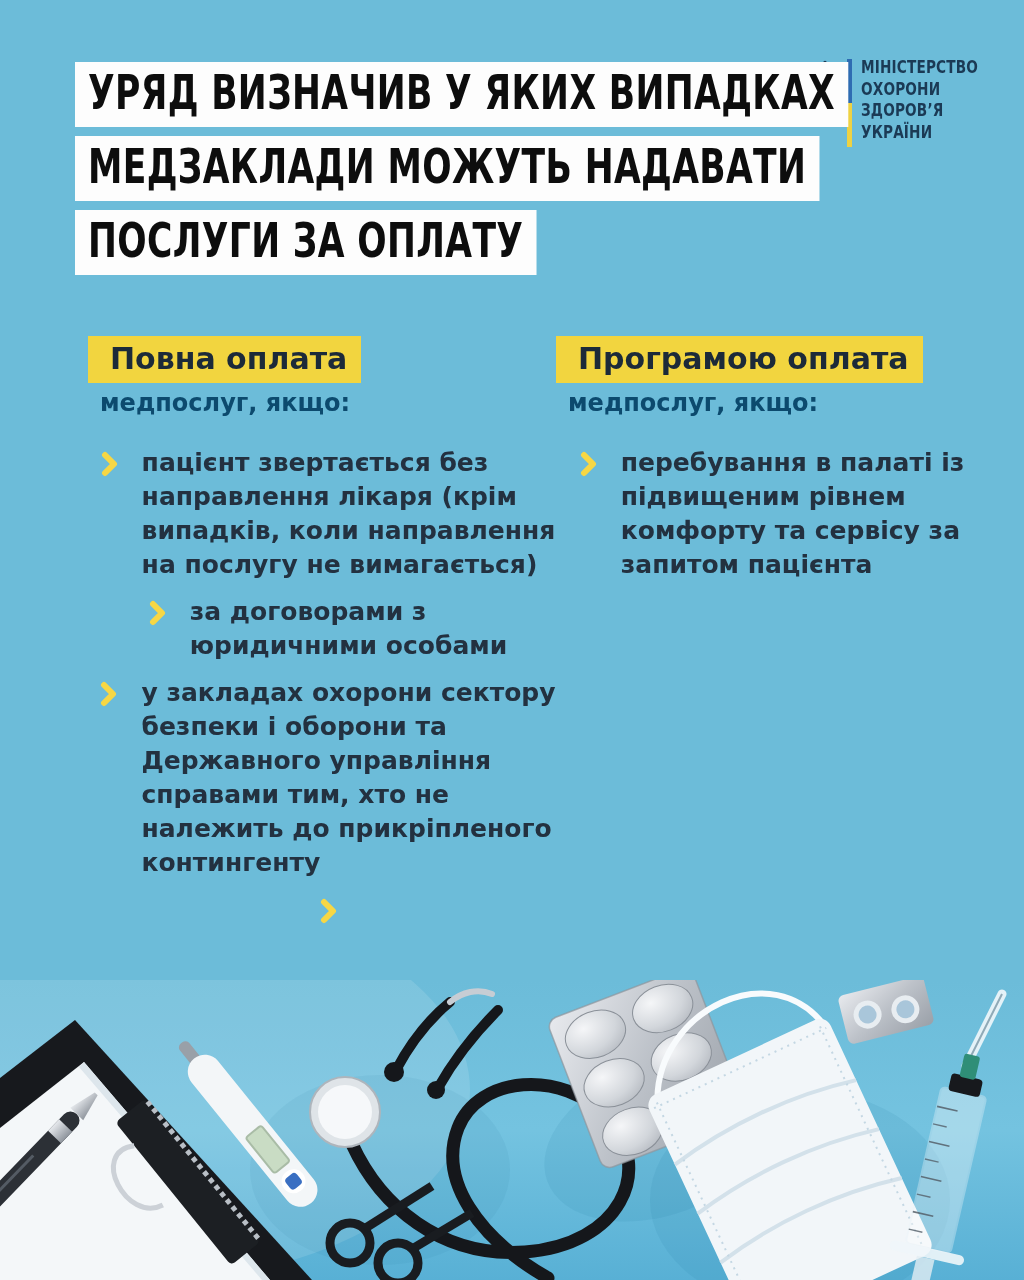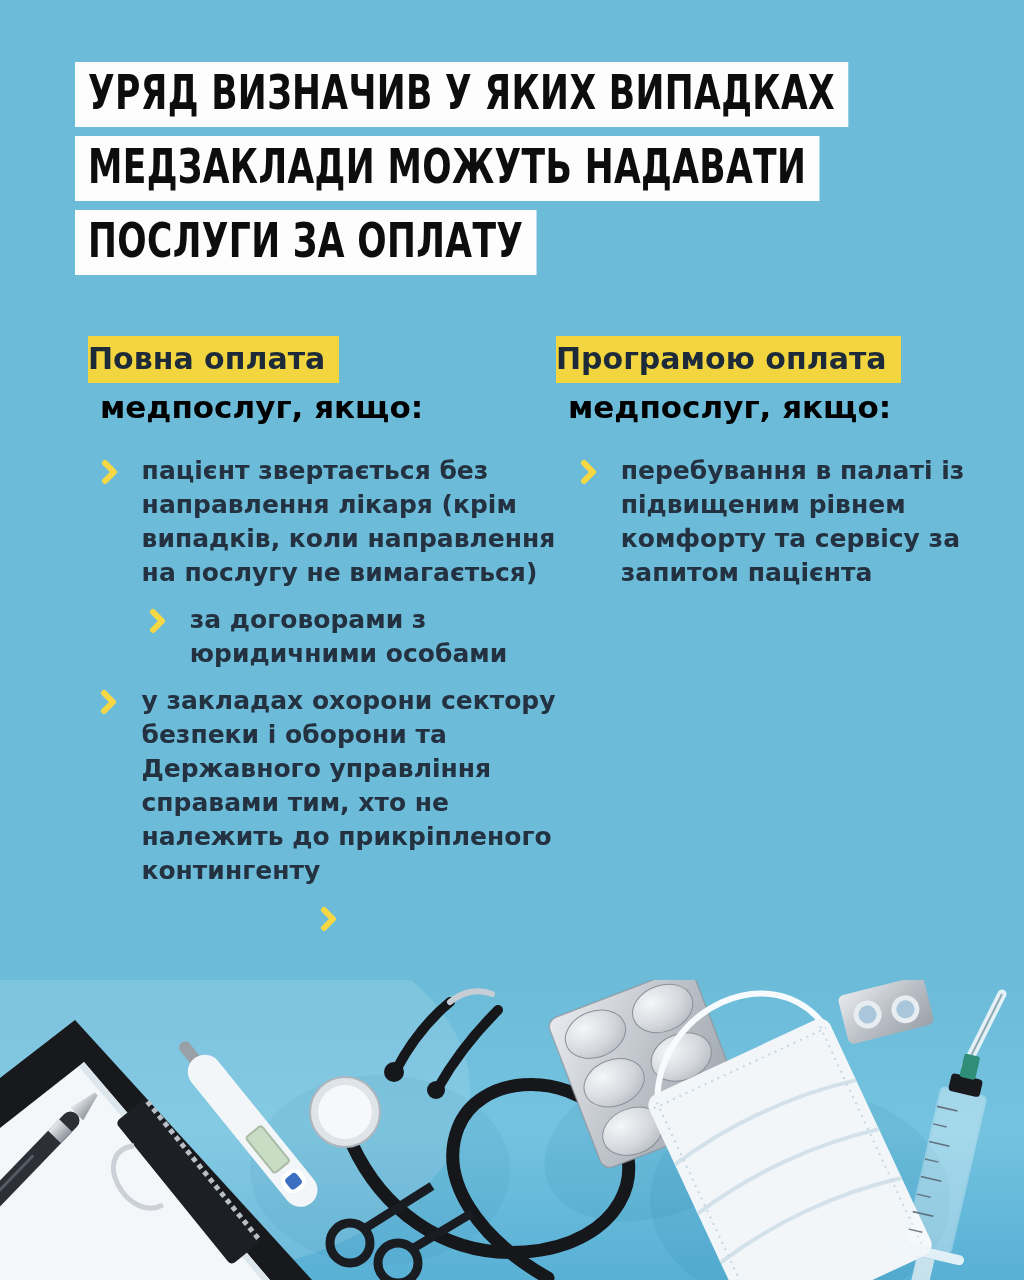--- a/index.html
+++ b/index.html
@@ -27,40 +27,55 @@
     font-size:48px;line-height:1.06;font-weight:800;color:#0d0d0d;
     letter-spacing:.5px;white-space:nowrap;
   }
   
   .columns{position:absolute;top:336px;left:88px;display:flex;}
   .col{display:block;}
   .col-left{width:468px;}
   .col-right{width:420px;}
   .hl{
     display:inline-block;background:#f2d53f;color:#1c2a39;
-    font-size:30px;font-weight:700;line-height:1.1;padding:6px 14px 8px 0;
+    font-size:30px;font-weight:700;line-height:1.1;padding:6px 14px 8px 22px;
   }
   .heading-rest{
-    margin:7px 0 0 12px;font-size:31px;font-weight:700;color:#000000;line-height:1.15;
+    margin:7px 0 0 12px;font-size:24px;font-weight:700;color:#0c4a6e;line-height:1.15;
   }
   ul.bullets{list-style:none;margin:28px 0 0 12px;padding:0;}
   ul.bullets li{display:flex;gap:24px;margin-bottom:13px;align-items:flex-start;justify-content:center;}
   .chev{flex:0 0 auto;margin-top:5px;}
   .btxt{
     font-size:25px;line-height:34px;font-weight:600;color:#233140;
     white-space:pre-line;
   }
   
   .photo{position:absolute;left:0;bottom:0;display:block;}
 </style>
 </head>
 <body>
 
 <div class="poster">
 
+  <div class="logo">
+    <svg class="trident" width="26" height="48" viewBox="0 0 44 72" aria-hidden="true">
+      <g fill="none" stroke="#1b3a55" stroke-width="6" stroke-linecap="round">
+        <path d="M8 5 v22 c0 10 6 15 11 17"></path>
+        <path d="M36 5 v22 c0 10 -6 15 -11 17"></path>
+        <path d="M22 3 v46"></path>
+      </g>
+      <path d="M22 50 l-9 -7 v8 l9 12 9 -12 v-8 z" fill="#1b3a55"></path>
+    </svg>
+    <div class="bar"></div>
+    <div class="logo-text">МІНІСТЕРСТВО
+ОХОРОНИ
+ЗДОРОВ’Я
+УКРАЇНИ</div>
+  </div>
 
   <div class="title">
     <div class="title-line">
       <span>УРЯД ВИЗНАЧИВ У ЯКИХ ВИПАДКАХ</span>
     </div>
     <div class="title-line">
       <span>МЕДЗАКЛАДИ МОЖУТЬ НАДАВАТИ</span>
     </div>
     <div class="title-line">
       <span>ПОСЛУГИ ЗА ОПЛАТУ</span>

